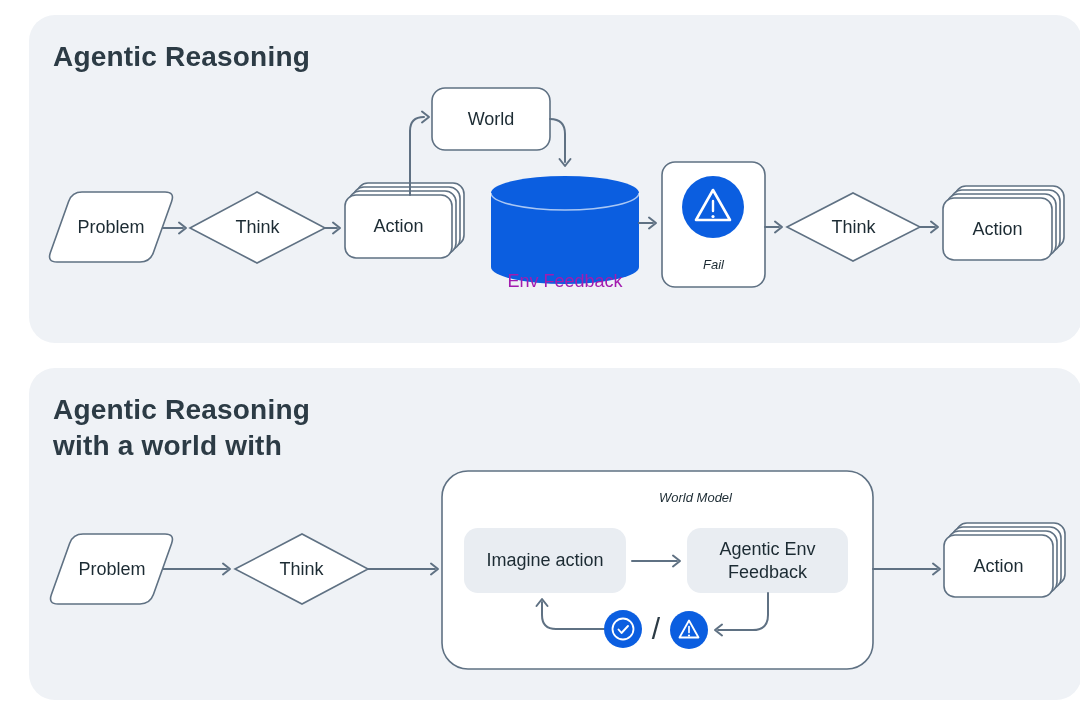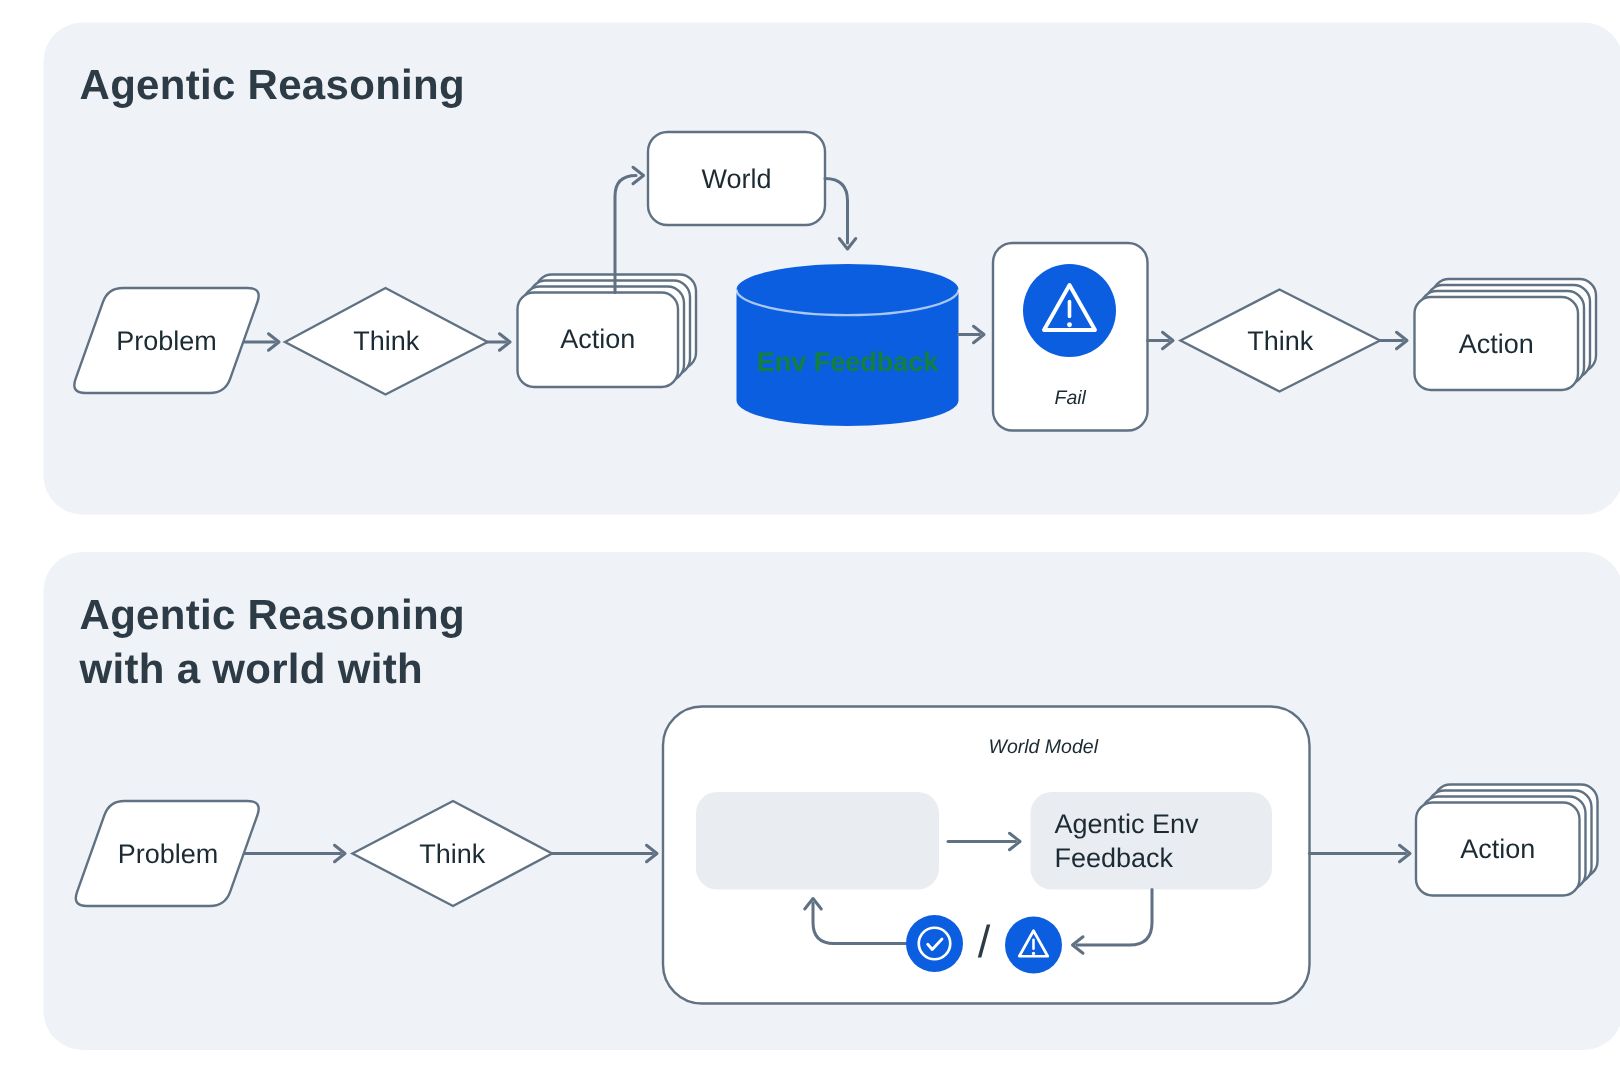--- a/index.html
+++ b/index.html
@@ -14,24 +14,24 @@
   }
   #panel1 { top:15px;  height:328px; }
   #panel2 { top:368px; height:332px; }
   .panel svg { position:absolute; left:0; top:0; display:block; }
   .panel-title {
     position:absolute; left:24px; top:24px; font-size:28px; font-weight:600;
     color:var(--title-text,#2C3B45); line-height:1.28; letter-spacing:.2px;
   }
   .lbl {
     position:absolute; display:flex; align-items:center; justify-content:center;
-    text-align:left; font-size:18px; font-weight:500;
+    text-align:center; font-size:18px; font-weight:500;
     color:var(--node-text,#1C2B33); line-height:1.25; pointer-events:none;border-radius:23px;
   }
-  .lbl.white { color:#15803d; font-weight:700; }
+  .lbl.white { color:#a21caf; font-weight:400;margin-top:40px; }
   .lbl.small { font-size:13px;font-style:italic; }
   .lbl.slash { font-size:30px; font-weight:300; color:var(--title-text,#2C3B45); }
   
   .shape { fill:var(--node-fill,#fff); stroke:var(--stroke,#5F7183); stroke-width:1.6; }
   .pill  { fill:var(--pill-bg,#E9EDF2); stroke:none; }
   .conn  { fill:none; stroke:var(--stroke,#5F7183); stroke-width:2; stroke-linecap:round; stroke-linejoin:round; }
   .blue  { fill:var(--accent-blue,#0B5EE0); stroke:none; }
   .istroke { fill:none; stroke:#ffffff; stroke-linecap:round; stroke-linejoin:round; }
   .hl { fill:none; stroke:rgba(255,255,255,.65); stroke-width:1.5; }
 </style>
@@ -154,17 +154,18 @@
       <rect class="shape" x="915" y="167" width="109" height="62" rx="11"></rect>
     </svg>
 
     <h2 class="panel-title" style="margin:0;">
       <span style="display:block;">Agentic Reasoning</span>
       <span style="display:block;">with a world with</span>
     </h2>
     <div class="lbl" style="left:19px;  top:166px; width:128px; height:70px;">Problem</div>
     <div class="lbl" style="left:206px; top:166px; width:133px; height:70px;">Think</div>
     <div class="lbl small" style="left:413px; top:117px; width:431px; height:26px;margin-left:38px;">World Model</div>
+    <div class="lbl" style="left:435px; top:160px; width:162px; height:65px;">Imagine action</div>
     <div class="lbl" style="left:658px; top:160px; width:161px; height:65px; padding:0 16px;">Agentic Env Feedback</div>
     <div class="lbl slash" style="left:616px; top:241px; width:22px; height:40px;">/</div>
     <div class="lbl" style="left:915px; top:167px; width:109px; height:62px;">Action</div>
   </section>
 </div>
 
 </body></html>

